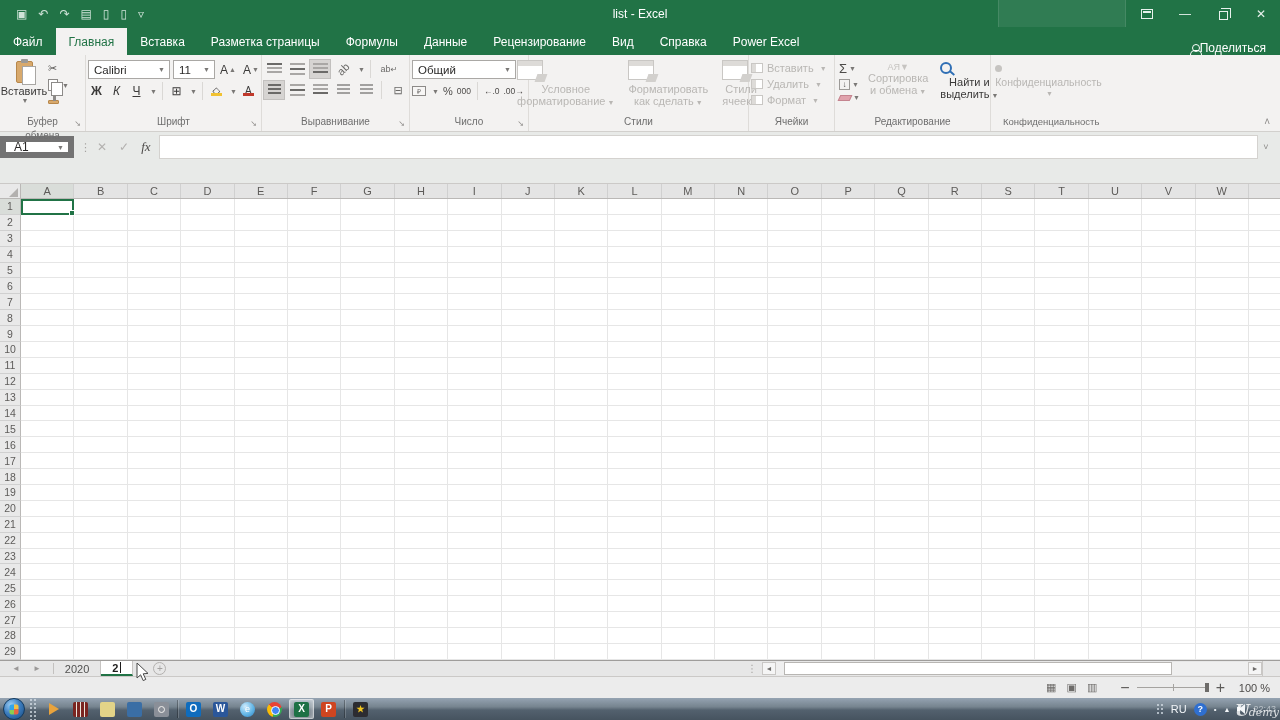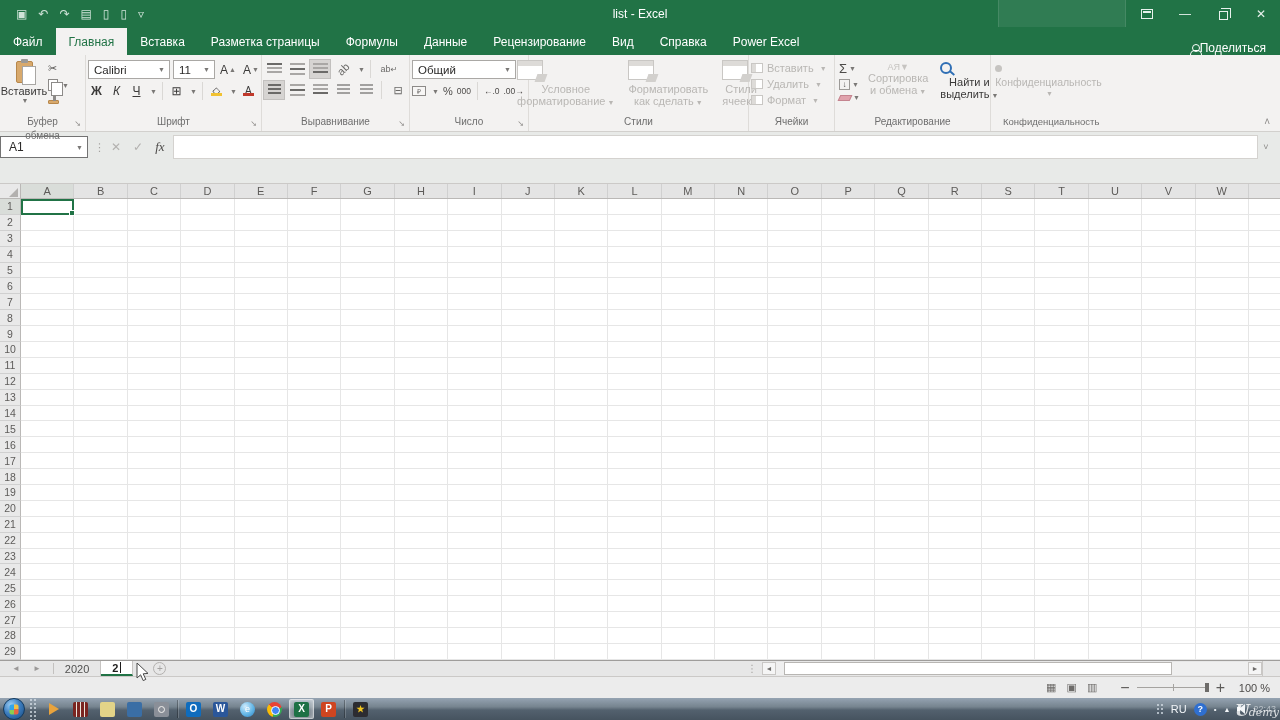--- a/index.html
+++ b/index.html
@@ -97,21 +97,21 @@
   .fill-icon { width:11px; height:11px; border:1px solid #9c9a97; font-size:8px; line-height:10px; text-align:center; color:#4d4b49; }
   .eraser-icon { width:12px; height:6px; background:#e0a2ac; border:1px solid #c4848f; transform:skewX(-25deg); margin-top:2px; }
   .magnifier-icon { width:12px; height:12px; border:2px solid #2f6fb5; border-radius:50%; position:relative; margin-bottom:2px; }
   .magnifier-icon::after { content:""; position:absolute; width:6px; height:2px; background:#2f6fb5; right:-5px; bottom:-2px; transform:rotate(40deg); }
   .sortf-icon { font-size:9px; color:#c6c4c1; line-height:9px; text-align:center; }
   .dot-icon { width:7px; height:7px; border-radius:50%; background:#c6c4c1; margin-bottom:4px; }
   .collapse-ribbon { position:absolute; right:10px; bottom:4px; color:#8a8886; font-size:10px; line-height:1; }
 
   
   .fbar { height:30px; background:#e8eae8; display:flex; align-items:center; padding:3px 6px 3px 0; flex:none; border-bottom:none; }
-  .namebox { width:88px; height:22px; background:#fff; border:1px solid #737373; margin-left:0; display:flex; align-items:center; font-size:12px; color:#2b2a29; }
+  .namebox { width:74px; height:22px; background:#fff; border:6px solid #737373; margin-left:0; display:flex; align-items:center; font-size:12px; color:#2b2a29; }
   .namebox .nb-text { padding-left:8px; flex:1; }
   .namebox .dd { margin-right:4px; }
   .fbar .dots { color:#a5a3a0; font-size:11px; margin:0 6px; letter-spacing:0; }
   .fbtns { display:flex; align-items:center; gap:12px; margin-right:8px; font-size:12px; }
   .fx { font-style:italic; font-family:"Liberation Serif", serif; color:#4d4b49; font-size:13px; }
   .finput { flex:1; height:24px; background:#fff; border:1px solid #d4d2cf; }
   .fexpand { width:16px; text-align:center; color:#8a8886; font-size:9px; }
   .fspacer { height:21px; background:#e8eae8; flex:none; }
 
   

